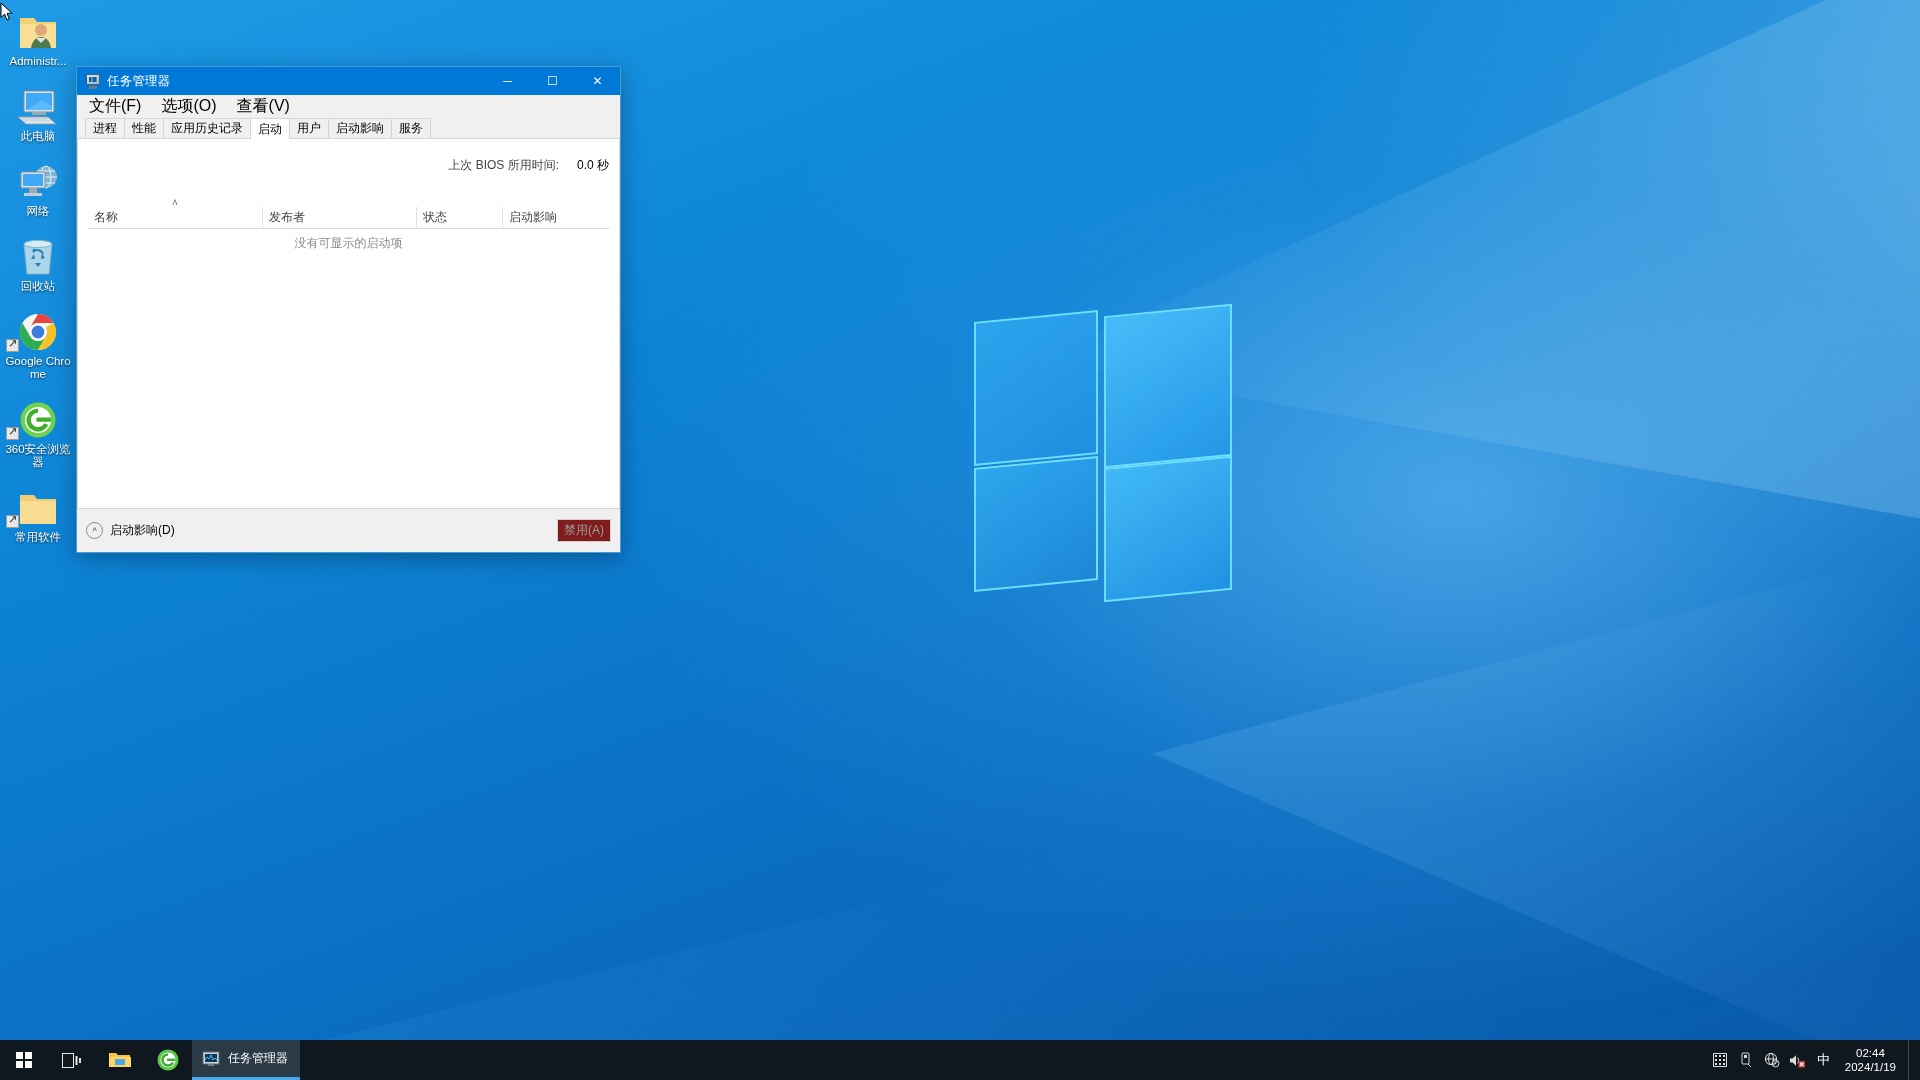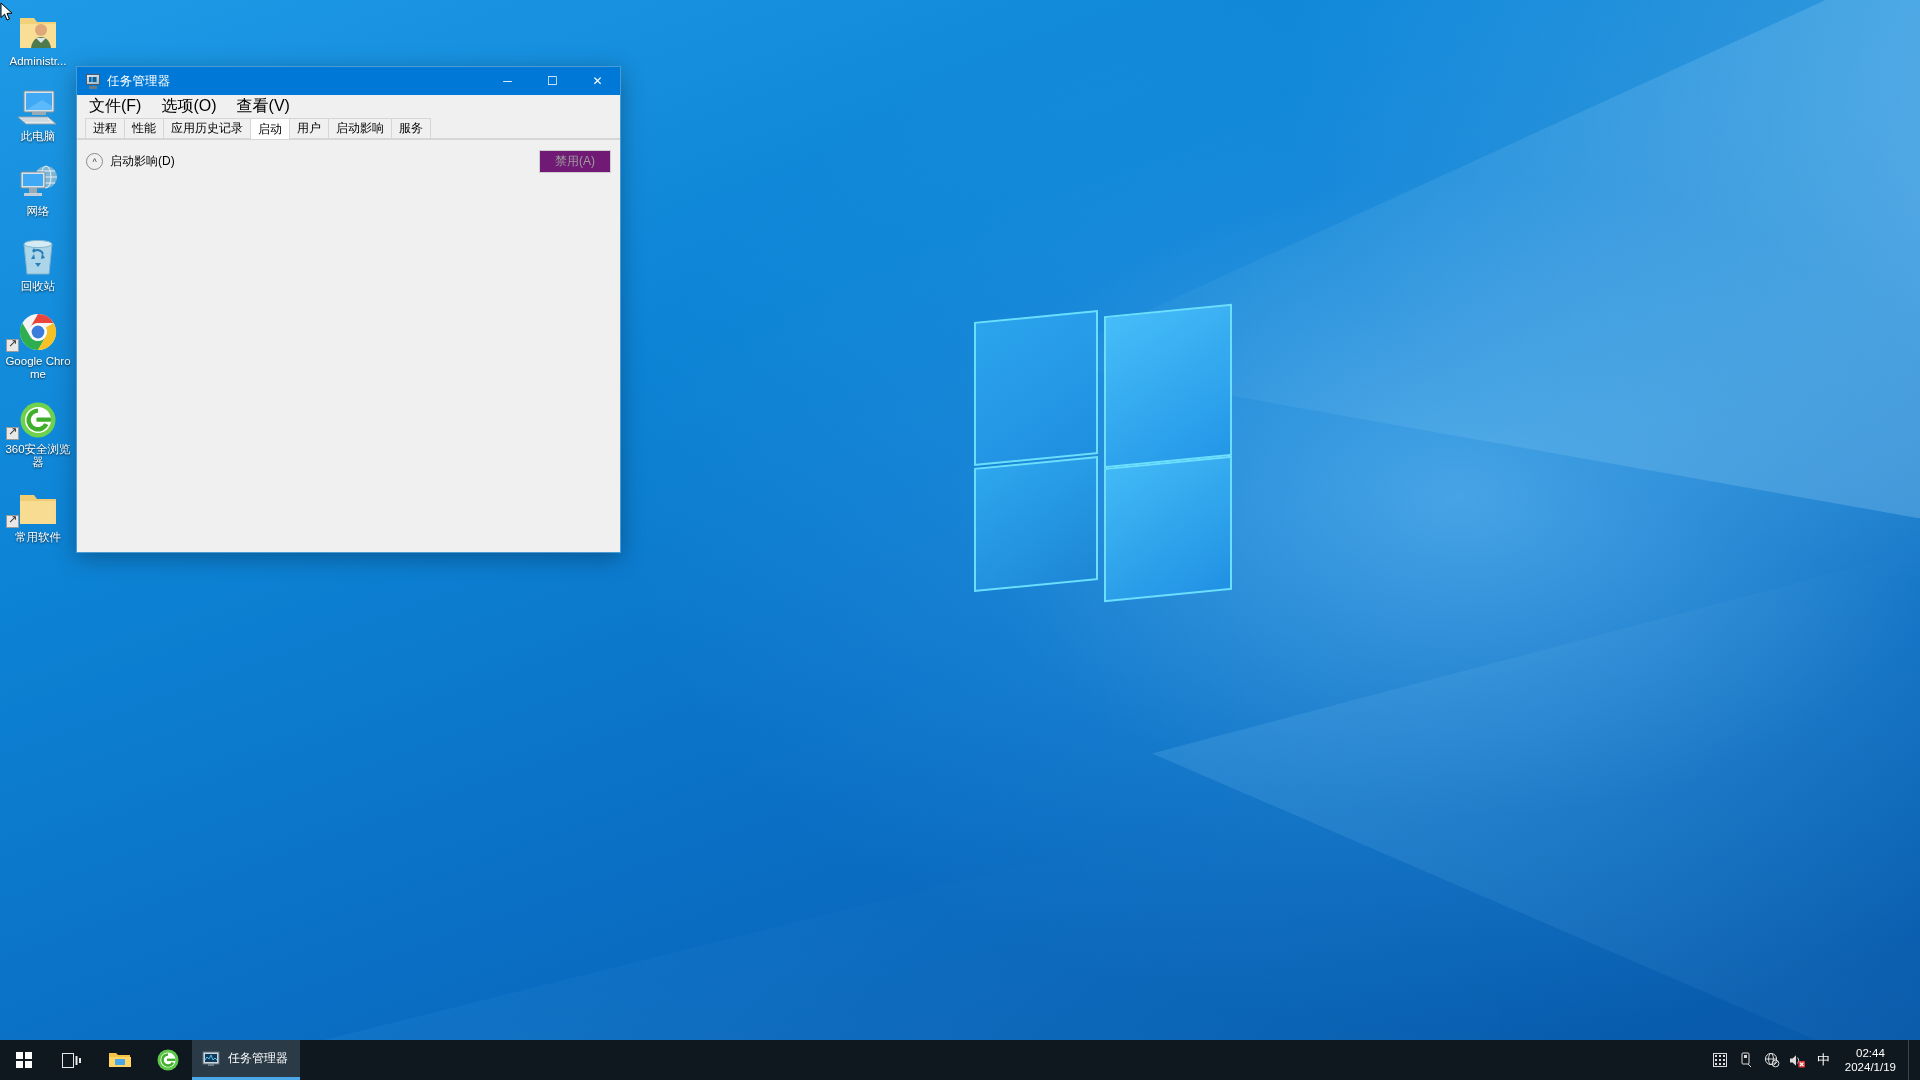--- a/index.html
+++ b/index.html
@@ -97,22 +97,22 @@
 
   #empty-msg { position:absolute; left:0; right:0; top:96px; text-align:center;
         font-size:12px; color:#8a8a8a; }
 
   #statusbar { height:44px; background:#f0f0f0; border-top:1px solid #d6d6d6;
         display:flex; align-items:center; padding:0 9px; flex:none; }
   #fewer-details { display:flex; align-items:center; gap:7px; }
   #fewer-details .circ { width:17px; height:17px; border:1px solid #8b8b8b; border-radius:50%;
         display:flex; align-items:center; justify-content:center; font-size:9px; color:#3a3a3a; }
   #fewer-details .txt { font-size:12px; color:#000; }
-  #btn-disable { margin-left:auto; width:72px; height:23px; font-size:12px;
-        background:#701a75; border:1px solid #cfcfcf; color:#9d9d9d;
+  #btn-disable { margin-left:auto; width:54px; height:23px; font-size:12px;
+        background:#7f1d1d; border:1px solid #cfcfcf; color:#9d9d9d;
         display:flex; align-items:center; justify-content:center; }
 
   
   #taskbar { position:absolute; left:0; bottom:0; width:1920px; height:40px;
         background:#10181f; display:flex; align-items:center; }
   #start-btn { width:48px; height:40px; display:flex; align-items:center; justify-content:center; }
   #start-btn .sq { width:7px; height:7px; background:#fff; }
   #start-btn .grid { display:grid; grid-template-columns:7px 7px; grid-template-rows:7px 7px; gap:2px; }
   #taskview-btn { width:48px; height:40px; display:flex; align-items:center; justify-content:center; }
   .tb-app { width:48px; height:40px; display:flex; align-items:center; justify-content:center; }
@@ -269,20 +269,42 @@
   <div id="tabstrip">
       <div class="tab">进程</div>
       <div class="tab">性能</div>
       <div class="tab">应用历史记录</div>
       <div class="tab active">启动</div>
       <div class="tab">用户</div>
       <div class="tab">启动影响</div>
       <div class="tab">服务</div>
     </div>
 
+  <div id="tabpanel">
+    <div id="bios-line">
+      <span>上次 BIOS 所用时间:</span>
+      <span class="val">0.0 秒</span>
+    </div>
+    <div id="col-headers">
+        <div class="col" id="c-name">
+          <span class="caret">˄</span>
+          <span>名称</span>
+        </div>
+        <div class="col" id="c-pub">
+          <span>发布者</span>
+        </div>
+        <div class="col" id="c-status">
+          <span>状态</span>
+        </div>
+        <div class="col" id="c-impact">
+          <span>启动影响</span>
+        </div>
+      </div>
+    <div id="empty-msg">没有可显示的启动项</div>
+  </div>
 
   <div id="statusbar">
     <div id="fewer-details">
       <span class="circ">^</span>
       <span class="txt">启动影响(D)</span>
     </div>
     <div id="btn-disable">禁用(A)</div>
   </div>
 </div>
 

